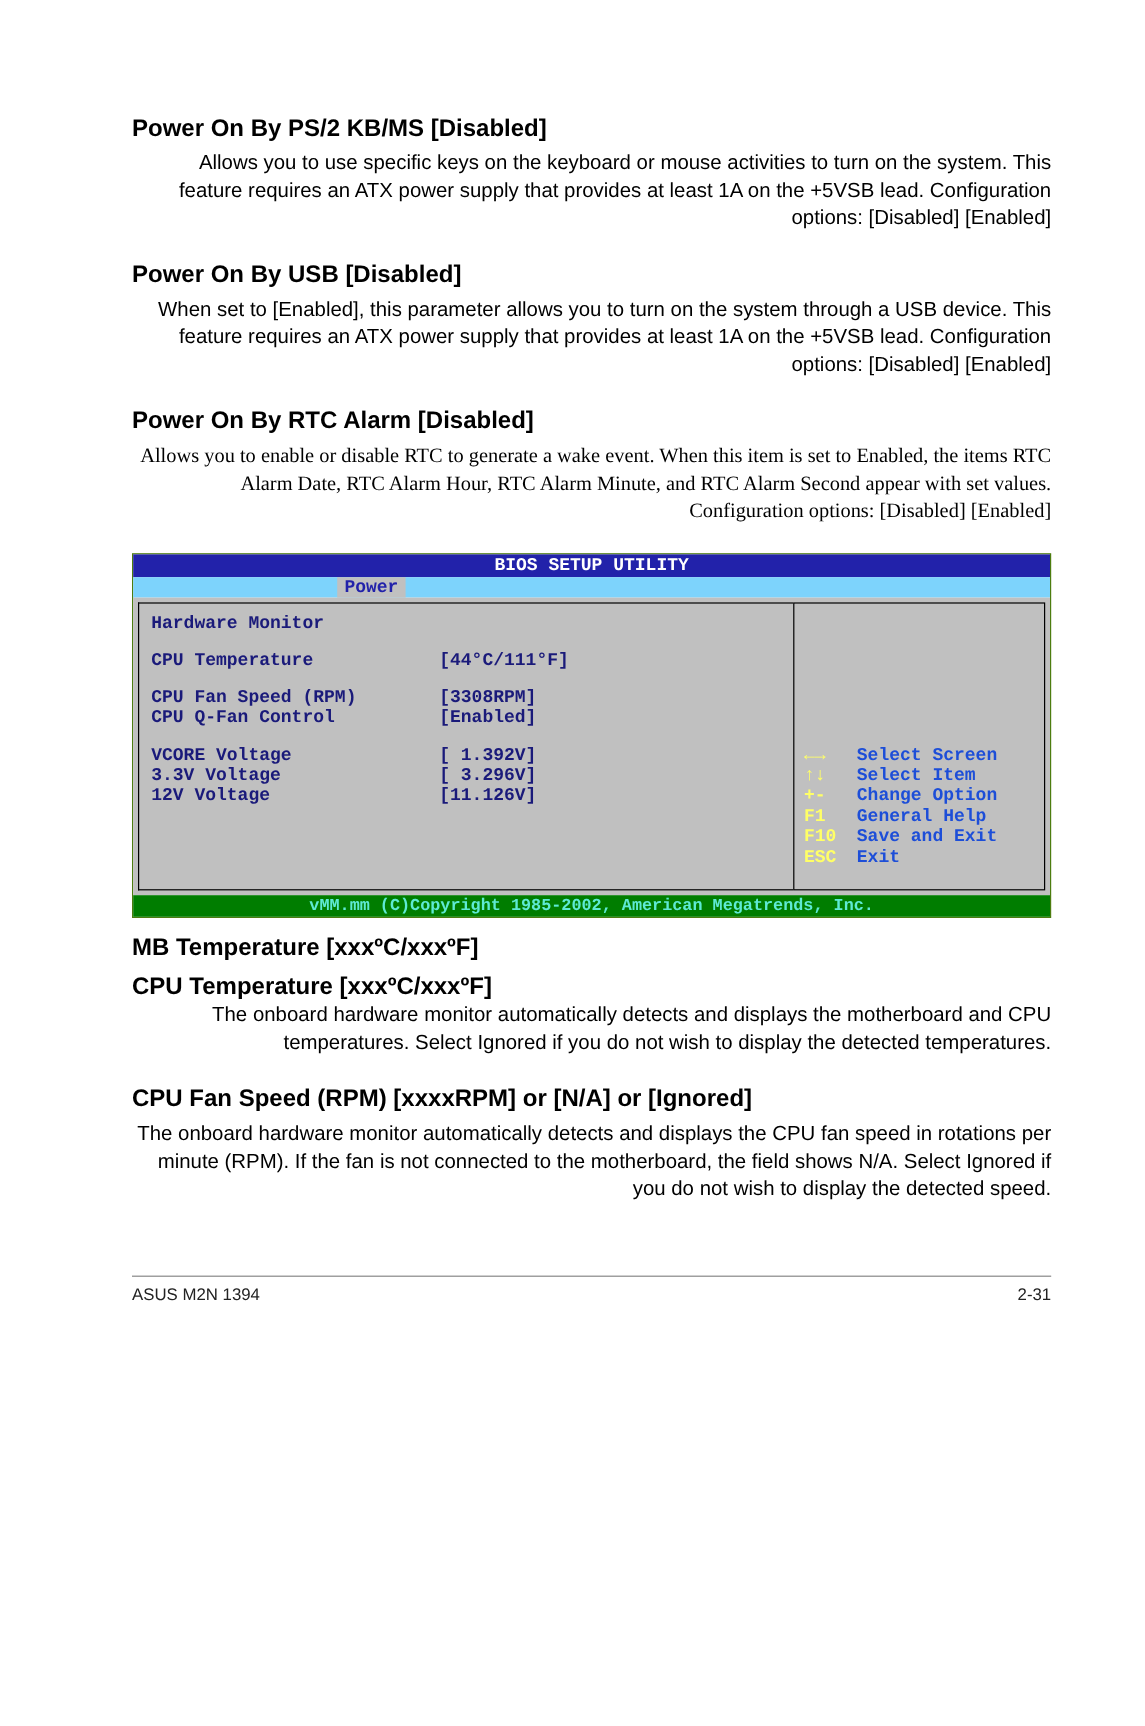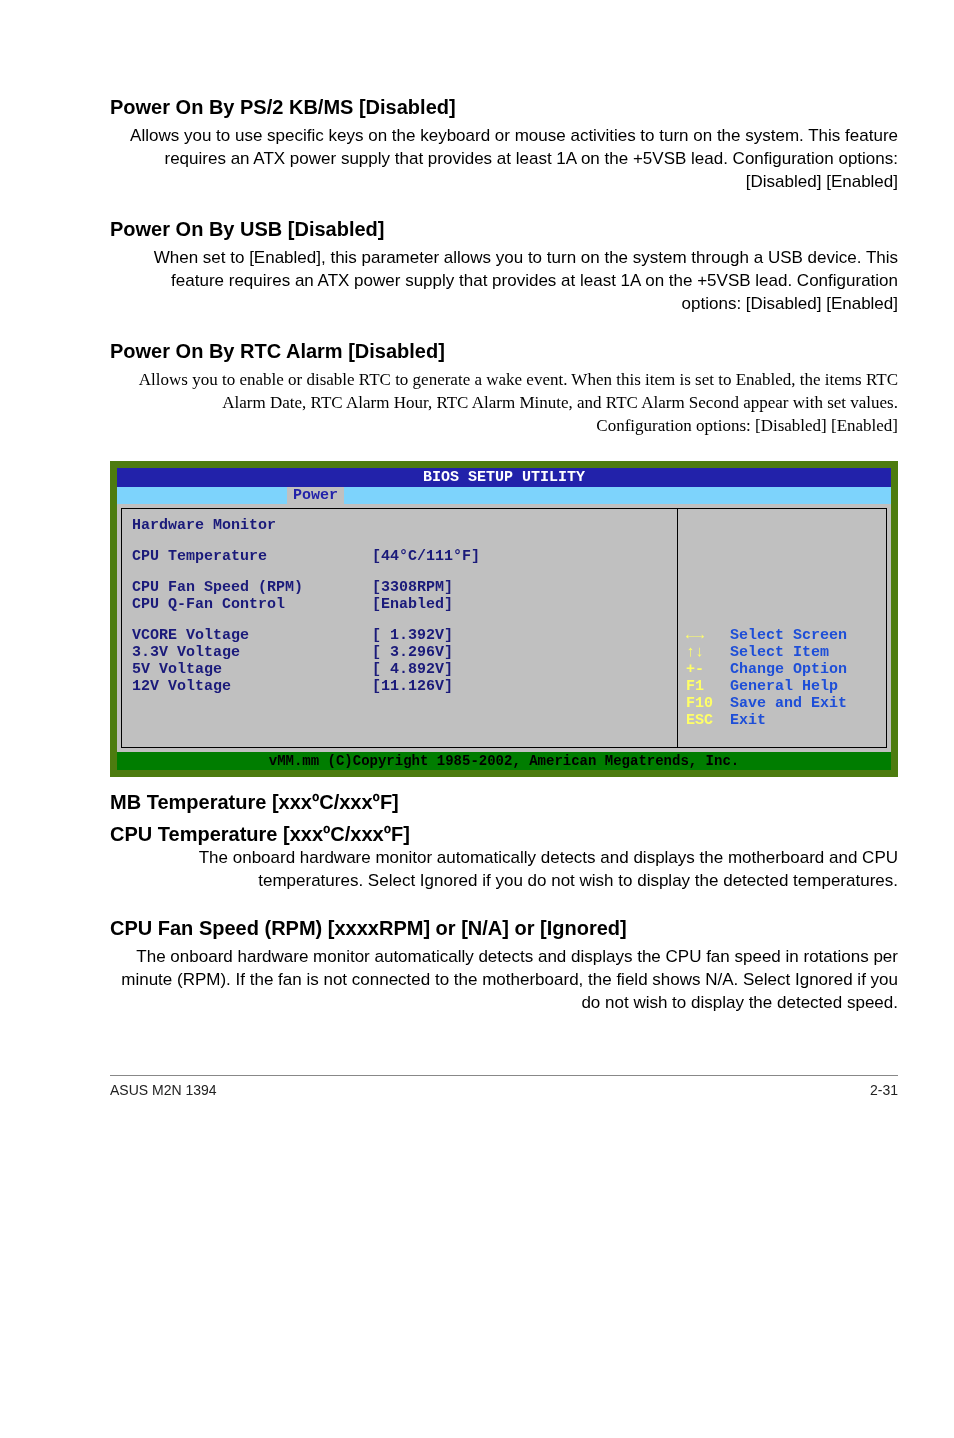--- a/index.html
+++ b/index.html
@@ -1,36 +1,36 @@
 <!DOCTYPE html>
 <html><head>
 <meta charset="utf-8">
 <style>
   * { box-sizing: border-box; margin: 0; padding: 0; }
   html, body { width: 954px; background: #fff; font-family: Arial, Helvetica, sans-serif; color: #000; }
-  .page { padding: 96px 56px 40px 110px; }
+  .page { padding: 96px 78px 40px 110px; }
   h3.title { font-size: 20px; font-weight: bold; margin-bottom: 6px; }
   p.body { font-size: 17px; line-height: 1.35; margin-bottom: 24px; text-align: right; }
   h2.section { font-size: 22px; font-weight: bold; margin-top: 36px; margin-bottom: 10px; }
   h2.section .num { display: inline-block; width: 90px; }
-  .bios-wrap { border: 7px solid #4d7c0f; margin-bottom: 12px; }
+  .bios-wrap { border: 1px solid #4d7c0f; margin-bottom: 12px; }
   .bios-titlebar { background: #2222aa; color: #fff; text-align: center; font-family: "Courier New", monospace; font-size: 15px; font-weight: bold; padding: 1px 0; }
   .bios-tabrow { background: #7dd3fc; padding: 0 0 0 170px; font-family: "Courier New", monospace; font-size: 15px; }
   .bios-tab { display: inline-block; background: #c0c0c0; color: #2222aa; font-weight: bold; padding: 0px 6px; }
   .bios-body { background: #c0c0c0; display: flex; font-family: "Courier New", monospace; font-size: 15px; }
   .bios-left { flex: 1; border: 1px solid #000; border-right: none; margin: 4px 0 4px 4px; padding: 8px 10px 18px 10px; color: #1a1a7a; font-weight: bold; }
   .bios-right { width: 210px; border: 1px solid #000; margin: 4px 4px 4px 0; padding: 8px 8px 18px 8px; color: #fff; font-weight: bold; position: relative; }
   .bios-row { display: flex; }
   .bios-label { width: 240px; white-space: pre; }
   .bios-value { white-space: pre; }
   .bios-gap { height: 14px; }
   .bios-hint-row { display:flex; }
   .bios-hint-key { color:#ffff66; width:44px; white-space:pre; }
   .bios-hint-txt { color:#1d4ed8; white-space:pre; }
-  .bios-copy { background: #007d00; color: #000000; font-family: "Courier New", monospace; font-size: 14px; text-align: center; padding: 1px 0; font-weight: bold; }
+  .bios-copy { background: #007d00; color: #5eead4; font-family: "Courier New", monospace; font-size: 14px; text-align: center; padding: 1px 0; font-weight: bold; }
   .right-filler { height: 110px; }
   h3.subheader { font-size: 20px; font-weight: bold; margin-top: 4px; line-height:1.3; }
   .footer { border-top: 1px solid #888; margin-top: 60px; padding-top: 6px; display: flex; justify-content: space-between; font-size: 14px; color: #222; }
 </style>
 </head>
 <body>
 
 <div class="page">
 
   <h3 class="title">Power On By PS/2 KB/MS [Disabled]</h3>
@@ -74,24 +74,20 @@
 
         <div class="bios-row">
           <span class="bios-label">VCORE Voltage</span>
           <span class="bios-value">[ 1.392V]</span>
         </div>
         <div class="bios-row">
           <span class="bios-label">3.3V Voltage</span>
           <span class="bios-value">[ 3.296V]</span>
         </div>
         <div class="bios-row">
-          <span class="bios-label">5V Voltage</span>
-          <span class="bios-value">[ 4.892V]</span>
-        </div>
-        <div class="bios-row">
           <span class="bios-label">12V Voltage</span>
           <span class="bios-value">[11.126V]</span>
         </div>
       </div>
       <div class="bios-right">
         <div class="right-filler"></div>
         <div class="bios-hint-row">
             <span class="bios-hint-key">←→</span>
             <span class="bios-hint-txt">Select Screen</span>
           </div>

